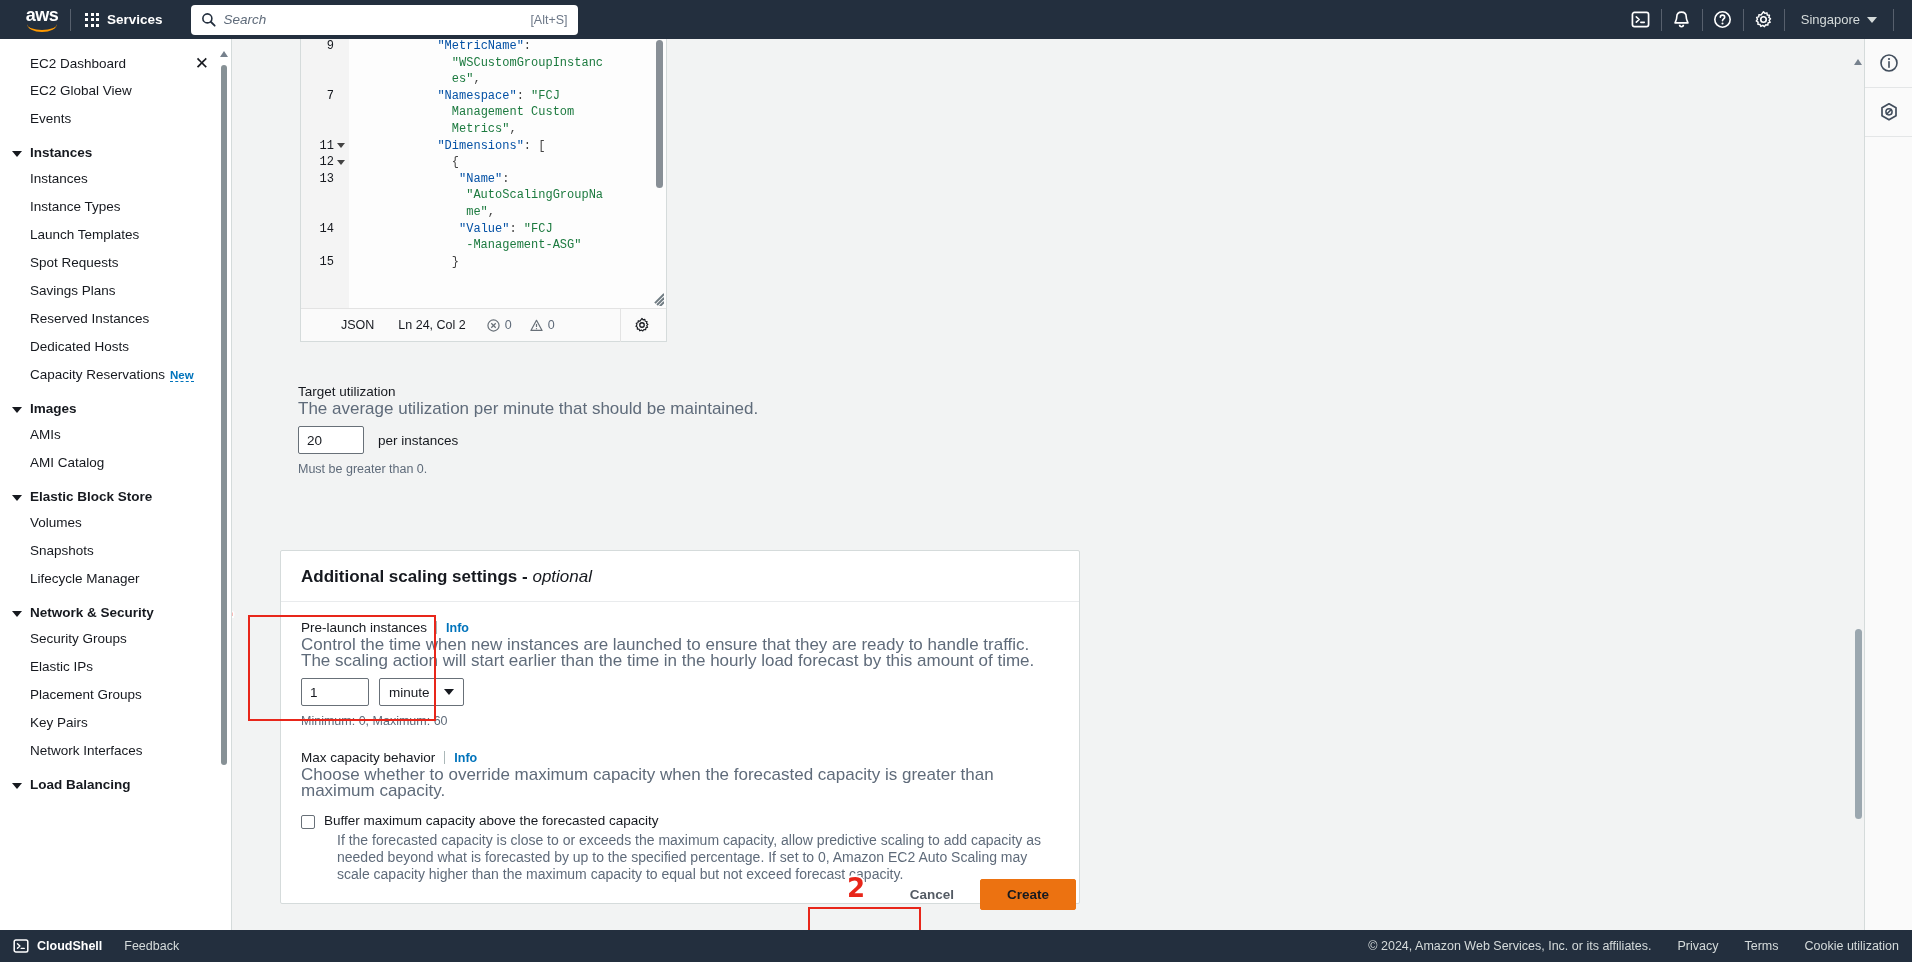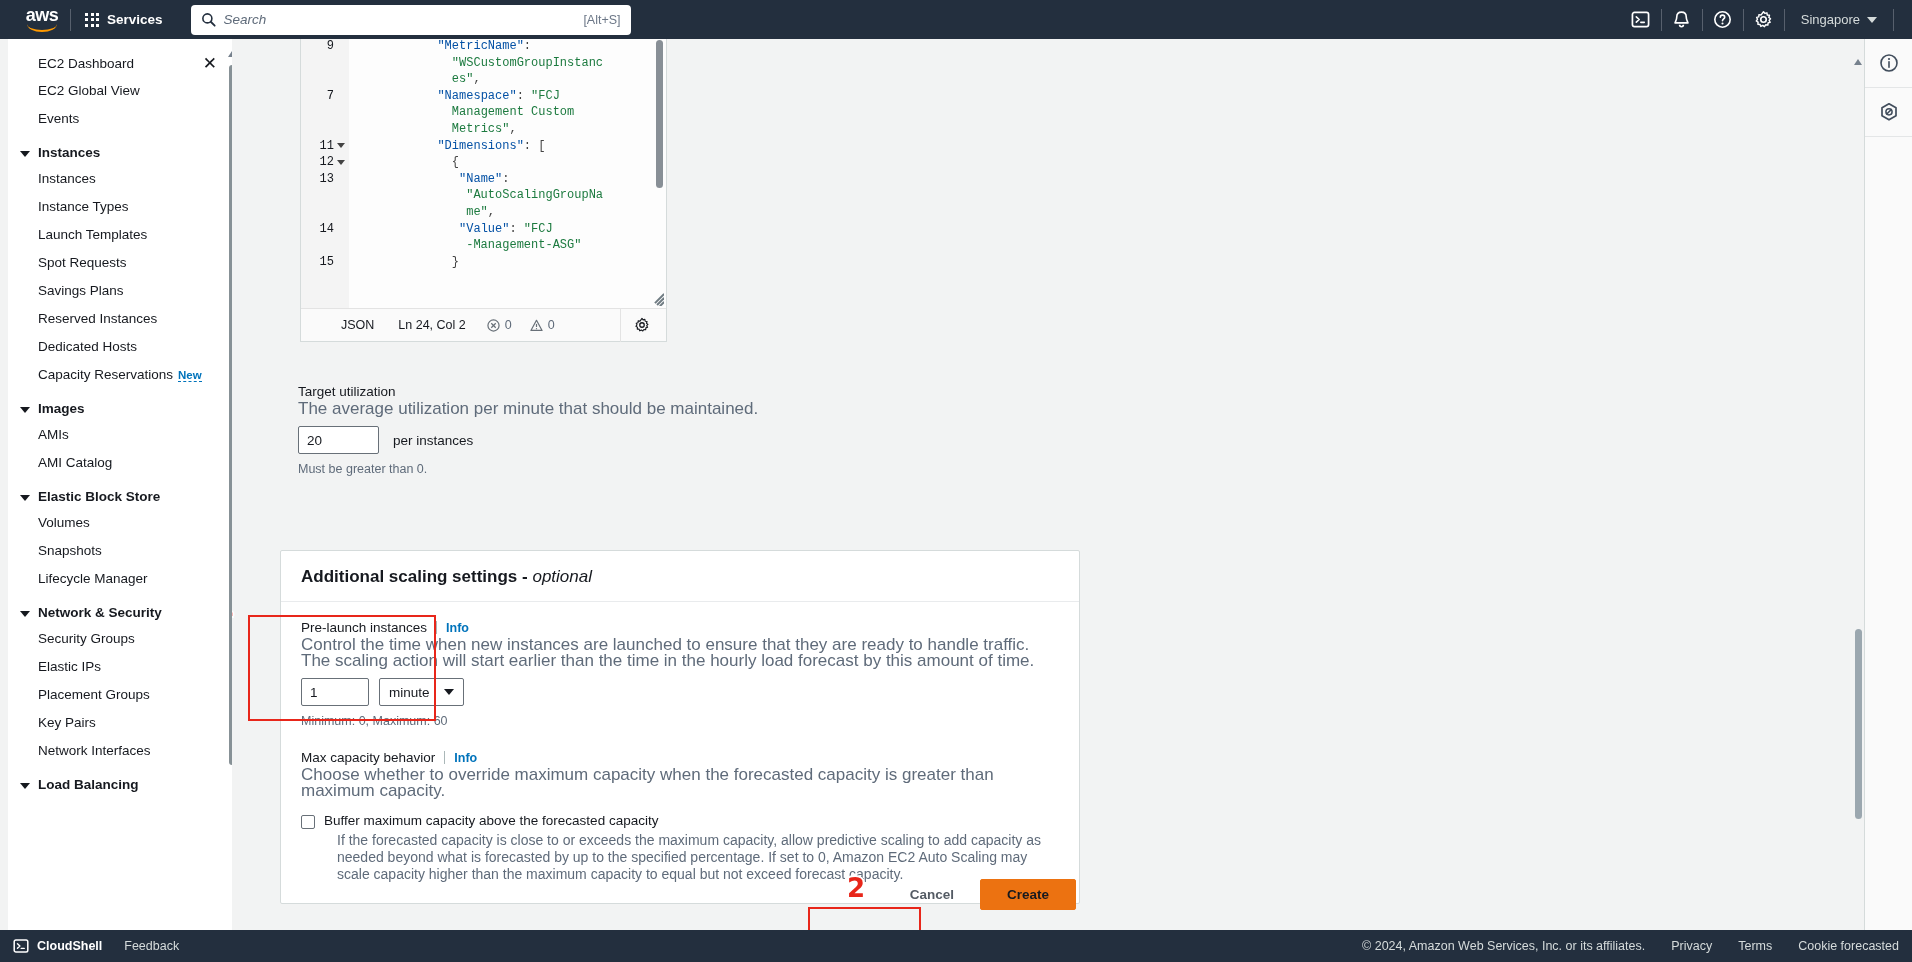--- a/index.html
+++ b/index.html
@@ -37,21 +37,21 @@
     display: flex; align-items: center; gap: 8px;
     height: 39px; padding: 8px 14px; cursor: pointer;
     color: #fff; font-size: 13.5px; font-weight: bold;
   }
   .grid9 {
     display: grid; grid-template-columns: repeat(3, 3px);
     grid-template-rows: repeat(3, 3px); gap: 2.5px;
   }
   .grid9 i { background: #fff; display: block; width: 3px; height: 3px; }
   .searchbox {
-    margin-left: 14px; width: 440px; height: 30px;
+    margin-left: 14px; width: 387px; height: 30px;
     background: #fff; border-radius: 4px;
     display: flex; align-items: center; padding: 0 10px; gap: 8px;
     cursor: text;
   }
   .searchbox .ph { color: #5f6b7a; font-size: 13.5px; font-style: italic; flex: 1; }
   .searchbox .hint { color: #6c7787; font-size: 12.5px; }
   .nav-right { margin-left: auto; display: flex; align-items: center; height: 39px; }
   .nav-icon {
     width: 40px; height: 39px; display: flex; align-items: center;
     justify-content: center; cursor: pointer;
@@ -64,21 +64,20 @@
     width: 0; height: 0; border-left: 5px solid transparent;
     border-right: 5px solid transparent; border-top: 6px solid #d5dbdb;
   }
 
   
   .sidebar {
     position: absolute; top: 39px; left: 0;
     width: 232px; height: 923px;
     background: #fff; border-right: 1px solid #d5dbdb;
     overflow: hidden;
-    margin-left: 8px;
   }
   .sb-scroll { padding: 10px 0 0 0; }
   .sb-top {
     display: flex; align-items: center; justify-content: space-between;
     padding: 0 22px 0 30px; height: 28px; cursor: pointer;
   }
   .sb-link {
     display: block; color: #16191f; font-size: 13.5px;
     padding: 5px 10px 5px 30px; cursor: pointer; text-decoration: none;
     line-height: 18px;
@@ -564,21 +563,21 @@
             <path d="M10 1.8 L11.4 3.6 L13.6 3 L14 5.3 L16.3 5.6 L15.6 7.8 L17.4 9.2 L15.9 10.9 L17 12.9 L14.8 13.6 L14.6 15.9 L12.3 15.6 L11 17.5 L9.2 16.2 L7.2 17.3 L6.4 15.2 L4.1 15.1 L4.3 12.8 L2.4 11.6 L3.7 9.8 L2.8 7.8 L5 7.2 L5.2 4.9 L7.5 5.2 Z" fill="none" stroke="#16191f" stroke-width="1.4" stroke-linejoin="round"></path>
           </svg>
         </span>
       </div>
     </div>
 
     <div class="tu-block">
       <div class="f-label">Target utilization</div>
       <div class="f-desc">The average utilization per minute that should be maintained.</div>
       <div class="row-inline">
-        <input class="inp" style="width: 81px;" type="text" value="20">
+        <input class="inp" style="width: 66px;" type="text" value="20">
         <span style="font-size:13.5px;color:#16191f">per instances</span>
       </div>
       <div class="f-hint">Must be greater than 0.</div>
     </div>
 
     <div class="card-2">
       <div class="card-hd">
         <h2>
           <span>Additional scaling settings - </span><em>optional</em>
         </h2>
@@ -665,15 +664,15 @@
         <line x1="10.3" y1="13" x2="14" y2="13" stroke="#fff" stroke-width="1.8" stroke-linecap="round"></line>
       </svg>
       <span>CloudShell</span>
     </span>
     <span class="bb-link">Feedback</span>
   </div>
   <div class="bb-right">
     <span class="bb-copy">© 2024, Amazon Web Services, Inc. or its affiliates.</span>
     <span class="bb-link">Privacy</span>
     <span class="bb-link">Terms</span>
-    <span class="bb-link">Cookie forecasted</span>
+    <span class="bb-link">Cookie utilization</span>
   </div>
 </div>
 
 </body></html>

